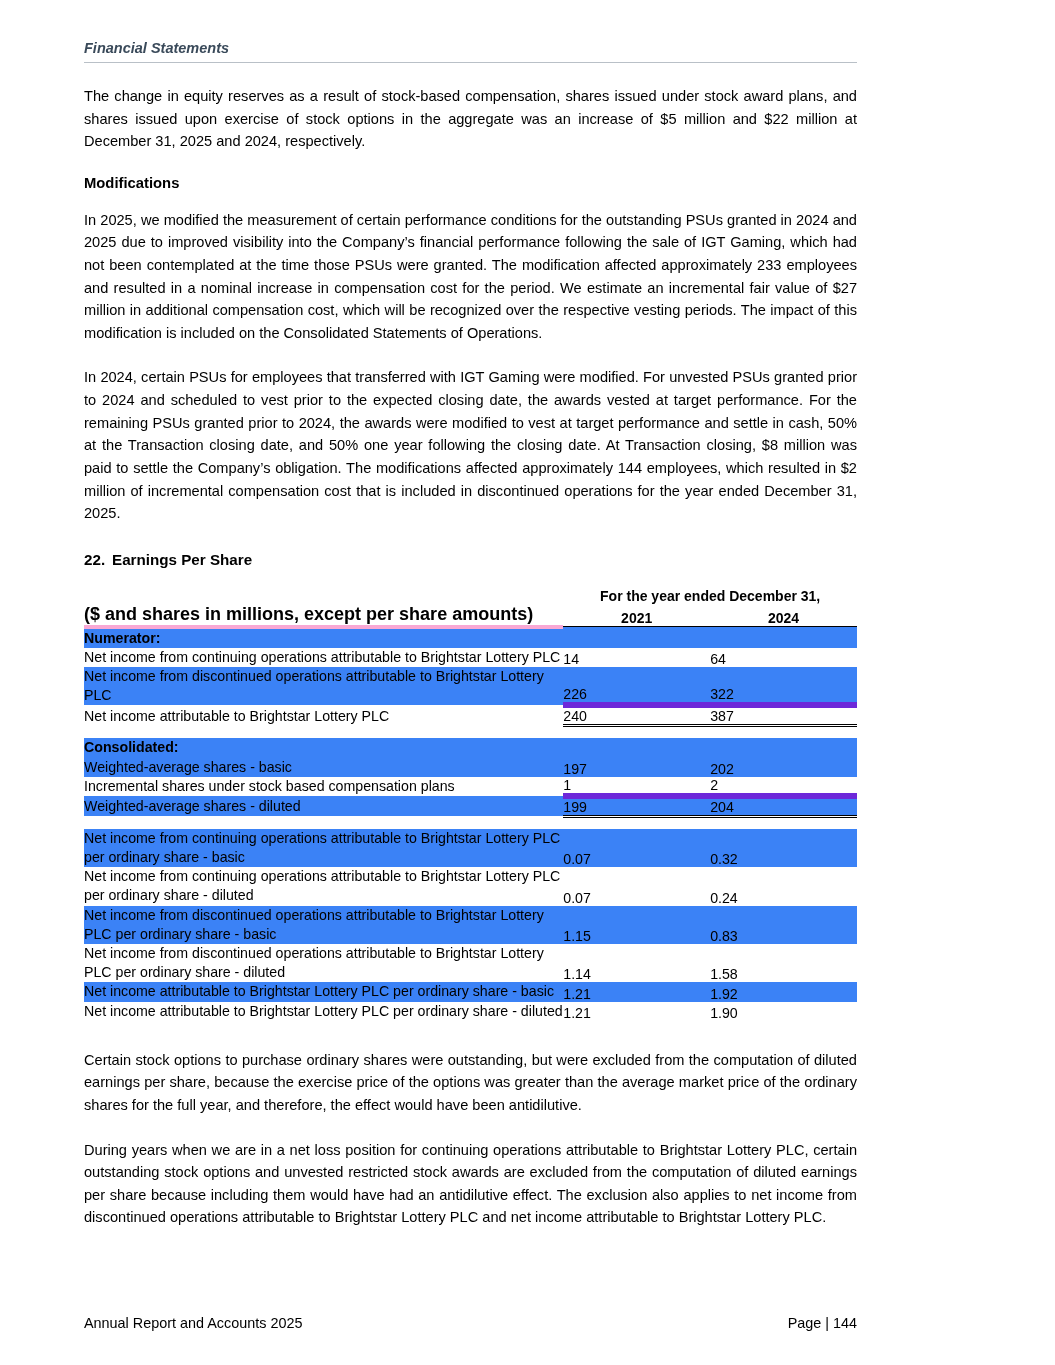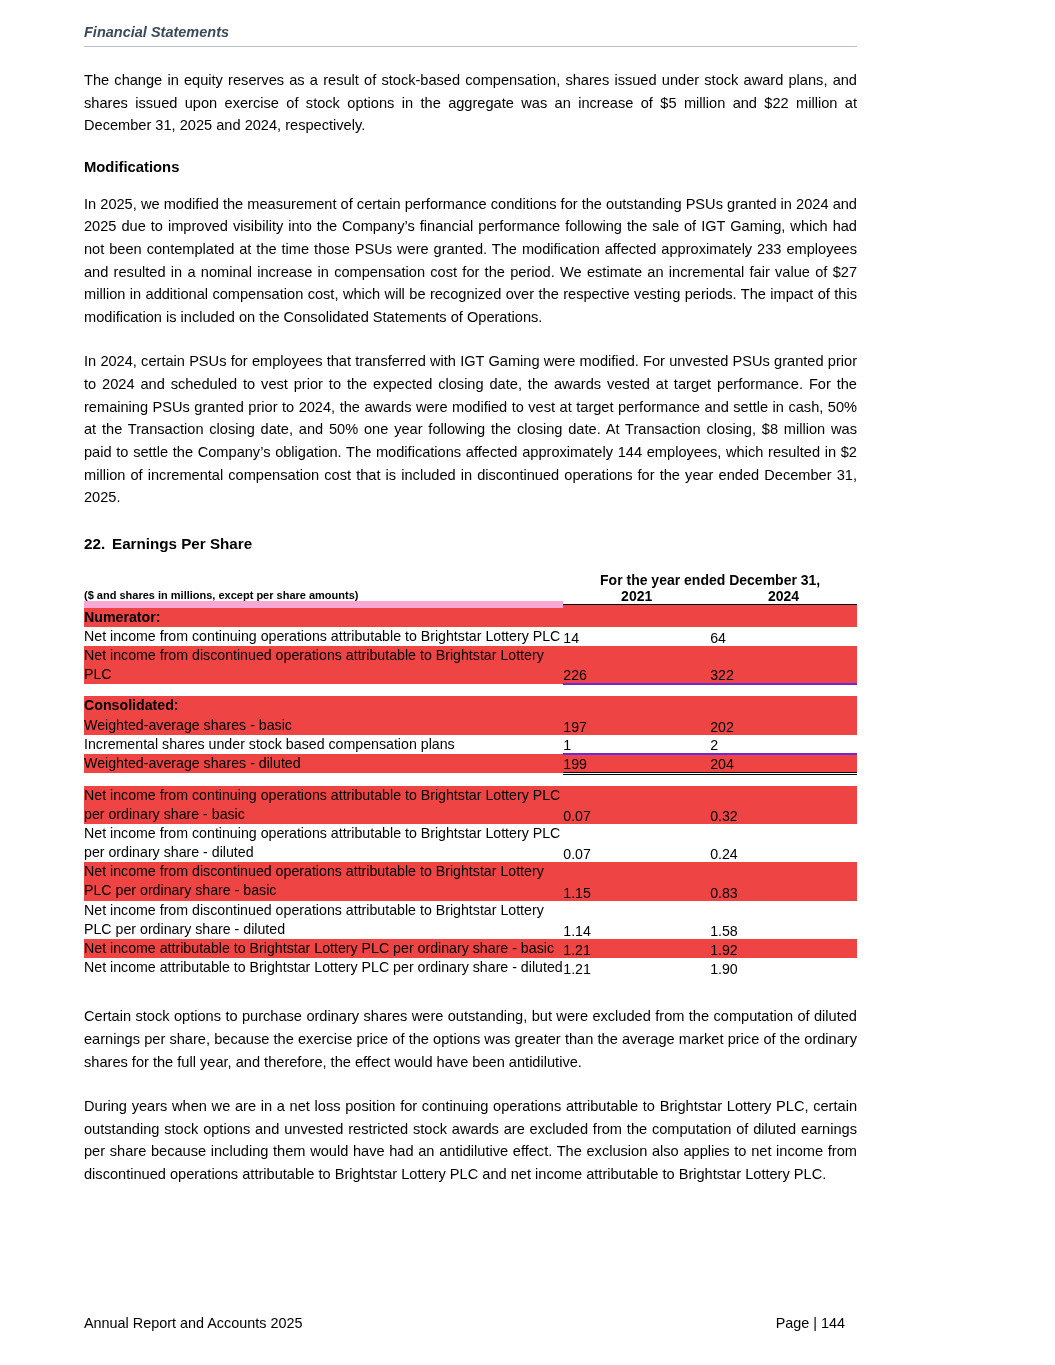--- a/index.html
+++ b/index.html
@@ -12,21 +12,21 @@
     min-height: 1365px;
     font-family: "Liberation Sans", sans-serif;
     color: #000000;
     -webkit-font-smoothing: antialiased;
   }
   .page {
     position: relative;
     width: 941px;
     min-height: 1365px;
     box-sizing: border-box;
-    padding: 24px 84px 0 84px;
+    padding: 40px 84px 0 84px;
   }
   .running-head {
     font-size: 14.5px;
     font-weight: bold;
     font-style: italic;
     color: #3a4a5a;
     padding-bottom: 6px;
     border-bottom: 1px solid #b9c0c7;
     margin-bottom: 22px;
   }
@@ -73,46 +73,46 @@
   }
   .hdr-year {
     text-align: center;
     font-weight: bold;
     font-size: 14px;
     padding-bottom: 4px;
     border-bottom: 1px solid #000;
   }
   .hdr-units {
     font-weight: bold;
-    font-size: 11px;
+    font-size: 18px;
     padding-bottom: 4px;
-    border-bottom: 7px solid #f9a8d4;
-  }
-
-  tr.shade td { background: #ef4444; }
+    border-bottom: 4px solid #f9a8d4;
+  }
+
+  tr.shade td { background: #3b82f6; }
   tr.bold td  { font-weight: bold; }
 
   td.lbl {
     padding: 5px 4px 5px 6px;
     line-height: 1.35;
   }
   td.val {
     text-align: left;
     padding: 5px 14px 5px 4px;
     white-space: nowrap;
   }
-  td.val.underline  { border-bottom: 2px solid #6d28d9; }
+  td.val.underline  { border-bottom: 6px solid #6d28d9; }
   td.val.dbl        { border-bottom: 3px double #000; }
   tr.spacer td { height: 11px; padding: 0; }
 
   
   .footer {
     position: absolute;
     left: 84px;
-    right: 96px;
+    right: 84px;
     bottom: 34px;
     display: flex;
     justify-content: space-between;
     font-size: 14.4px;
   }
 </style>
 </head>
 <body>
 
 <div class="page">
@@ -156,20 +156,25 @@
         <tr class="">
           <td class="lbl">Net income from continuing operations attributable to Brightstar Lottery PLC</td>
           <td class="val">14</td>
           <td class="val">64</td>
         </tr>
         <tr class="shade ">
           <td class="lbl">Net income from discontinued operations attributable to Brightstar Lottery PLC</td>
           <td class="val underline">226</td>
           <td class="val underline">322</td>
         </tr>
+        <tr class="">
+          <td class="lbl">Net income attributable to Brightstar Lottery PLC</td>
+          <td class="val dbl">240</td>
+          <td class="val dbl">387</td>
+        </tr>
         <tr class="spacer">
           <td colspan="3"></td>
         </tr>
         <tr class="shade bold">
           <td class="lbl">Consolidated:</td>
           <td class="val"></td>
           <td class="val"></td>
         </tr>
         <tr class="shade ">
           <td class="lbl">Weighted-average shares - basic</td>

